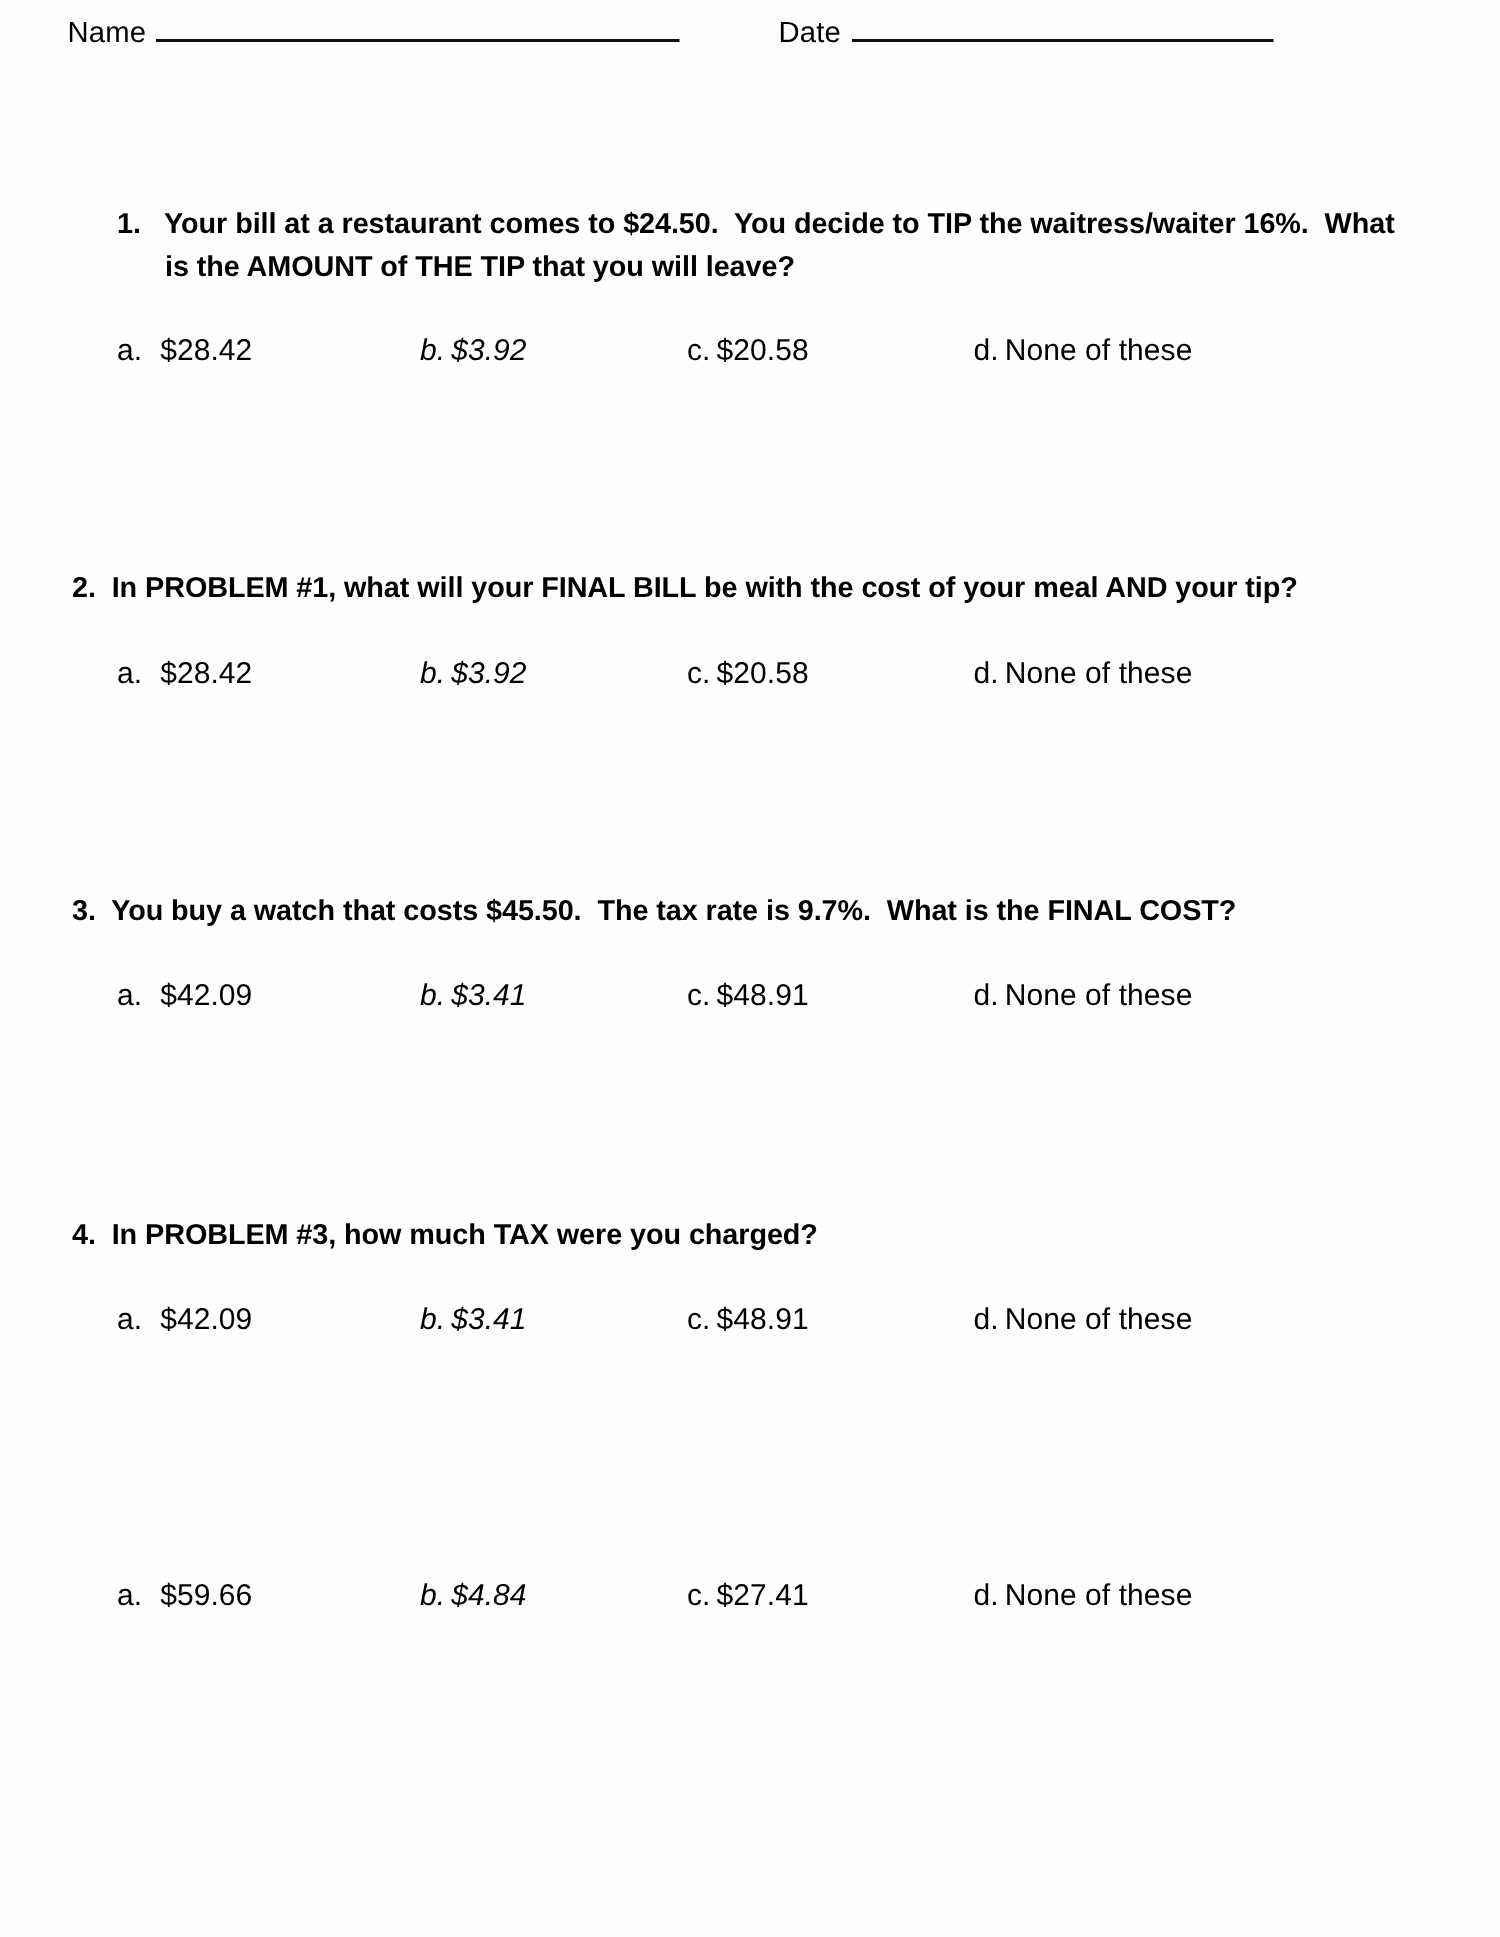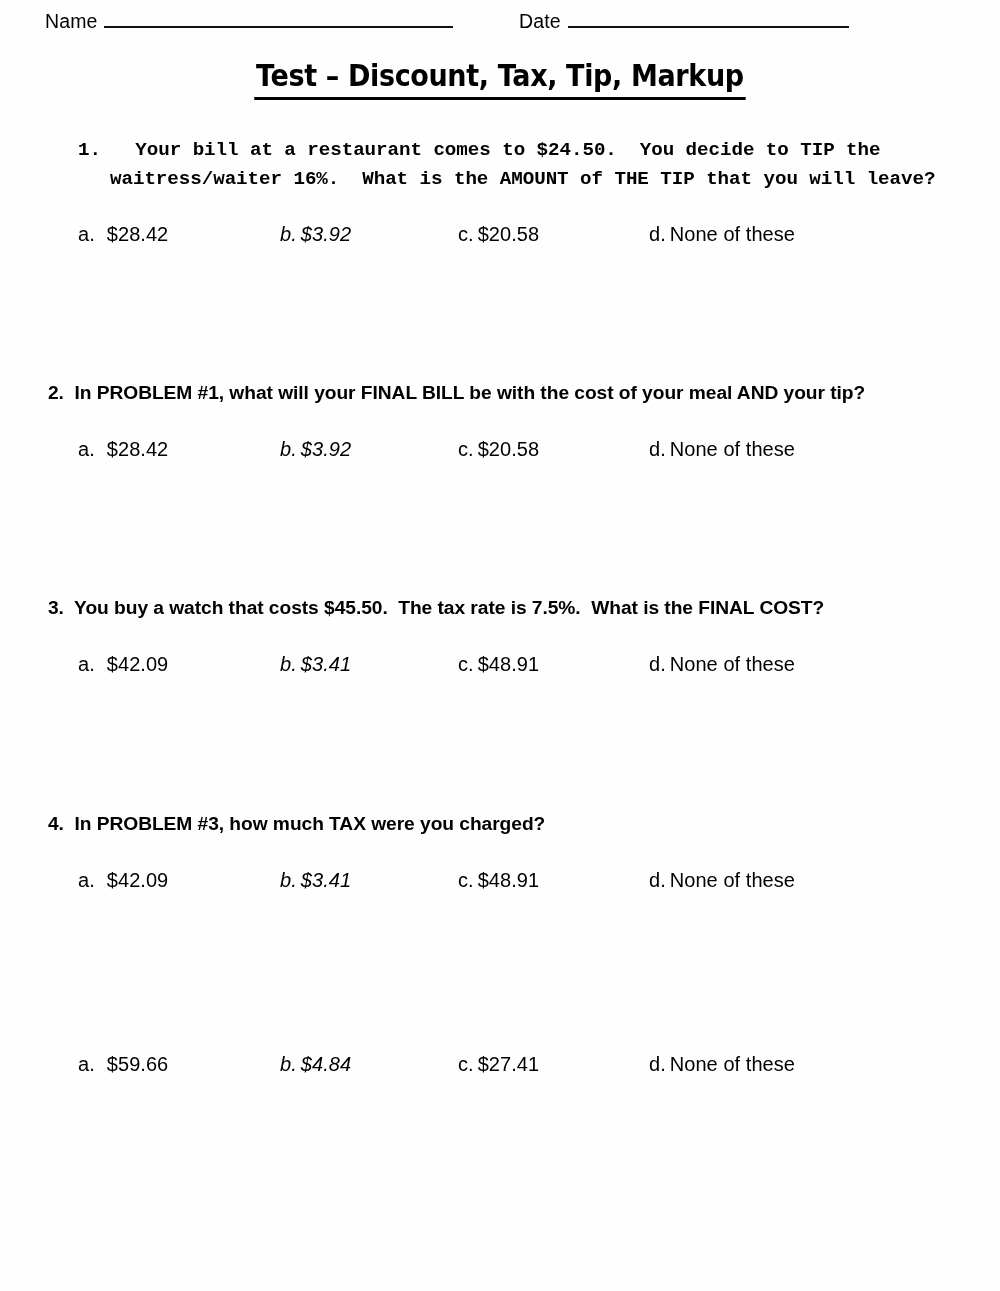--- a/index.html
+++ b/index.html
@@ -93,21 +93,20 @@
     line-height: 28.5px;
     letter-spacing: -0.05px;
     white-space: pre-wrap;
   }
 
   
   .q1 .q-text {
     padding-left: 110px;
     text-indent: -32px;
     padding-right: 58px;
-    font-family: Liberation Mono, monospace;
   }
   
   .q-flat .q-text {
     padding-left: 48px;
     padding-right: 26px;
   }
   
   .q5 .q-text {
     padding-left: 48px;
     padding-right: 46px;
@@ -144,23 +143,20 @@
     <div class="field field-name">
       <span class="field-label">Name</span>
       <span class="field-rule rule-name"></span>
     </div>
     <div class="field field-date">
       <span class="field-label">Date</span>
       <span class="field-rule rule-date"></span>
     </div>
   </div>
 
-  <div class="title-wrap">
-    <span class="doc-title">Test – Discount, Tax, Tip, Markup</span>
-  </div>
 
   <div class="question-block q1" style="top: 136px;">
     <div class="q-text">1.   Your bill at a restaurant comes to $24.50.  You decide to TIP the waitress/waiter 16%.  What is the AMOUNT of THE TIP that you will leave?</div>
     <div class="answers" style="margin-top: 26px;">
       <span class="choice choice-a">
         <span class="choice-letter">a.</span><span class="choice-value">$28.42</span>
       </span>
       <span class="choice choice-b">
         <span class="choice-letter">b.</span><span class="choice-value">$3.92</span>
       </span>
@@ -185,21 +181,21 @@
       <span class="choice choice-c">
         <span class="choice-letter">c.</span><span class="choice-value">$20.58</span>
       </span>
       <span class="choice choice-d">
         <span class="choice-letter">d.</span><span class="choice-value">None of these</span>
       </span>
     </div>
   </div>
 
   <div class="question-block q-flat" style="top: 594px;">
-    <div class="q-text">3.  You buy a watch that costs $45.50.  The tax rate is 7.5%.  What is the FINAL COST?</div>
+    <div class="q-text">3.  You buy a watch that costs $45.50.  The tax rate is 9.7%.  What is the FINAL COST?</div>
     <div class="answers" style="margin-top: 26px;">
       <span class="choice choice-a">
         <span class="choice-letter">a.</span><span class="choice-value">$42.09</span>
       </span>
       <span class="choice choice-b">
         <span class="choice-letter">b.</span><span class="choice-value">$3.41</span>
       </span>
       <span class="choice choice-c">
         <span class="choice-letter">c.</span><span class="choice-value">$48.91</span>
       </span>

